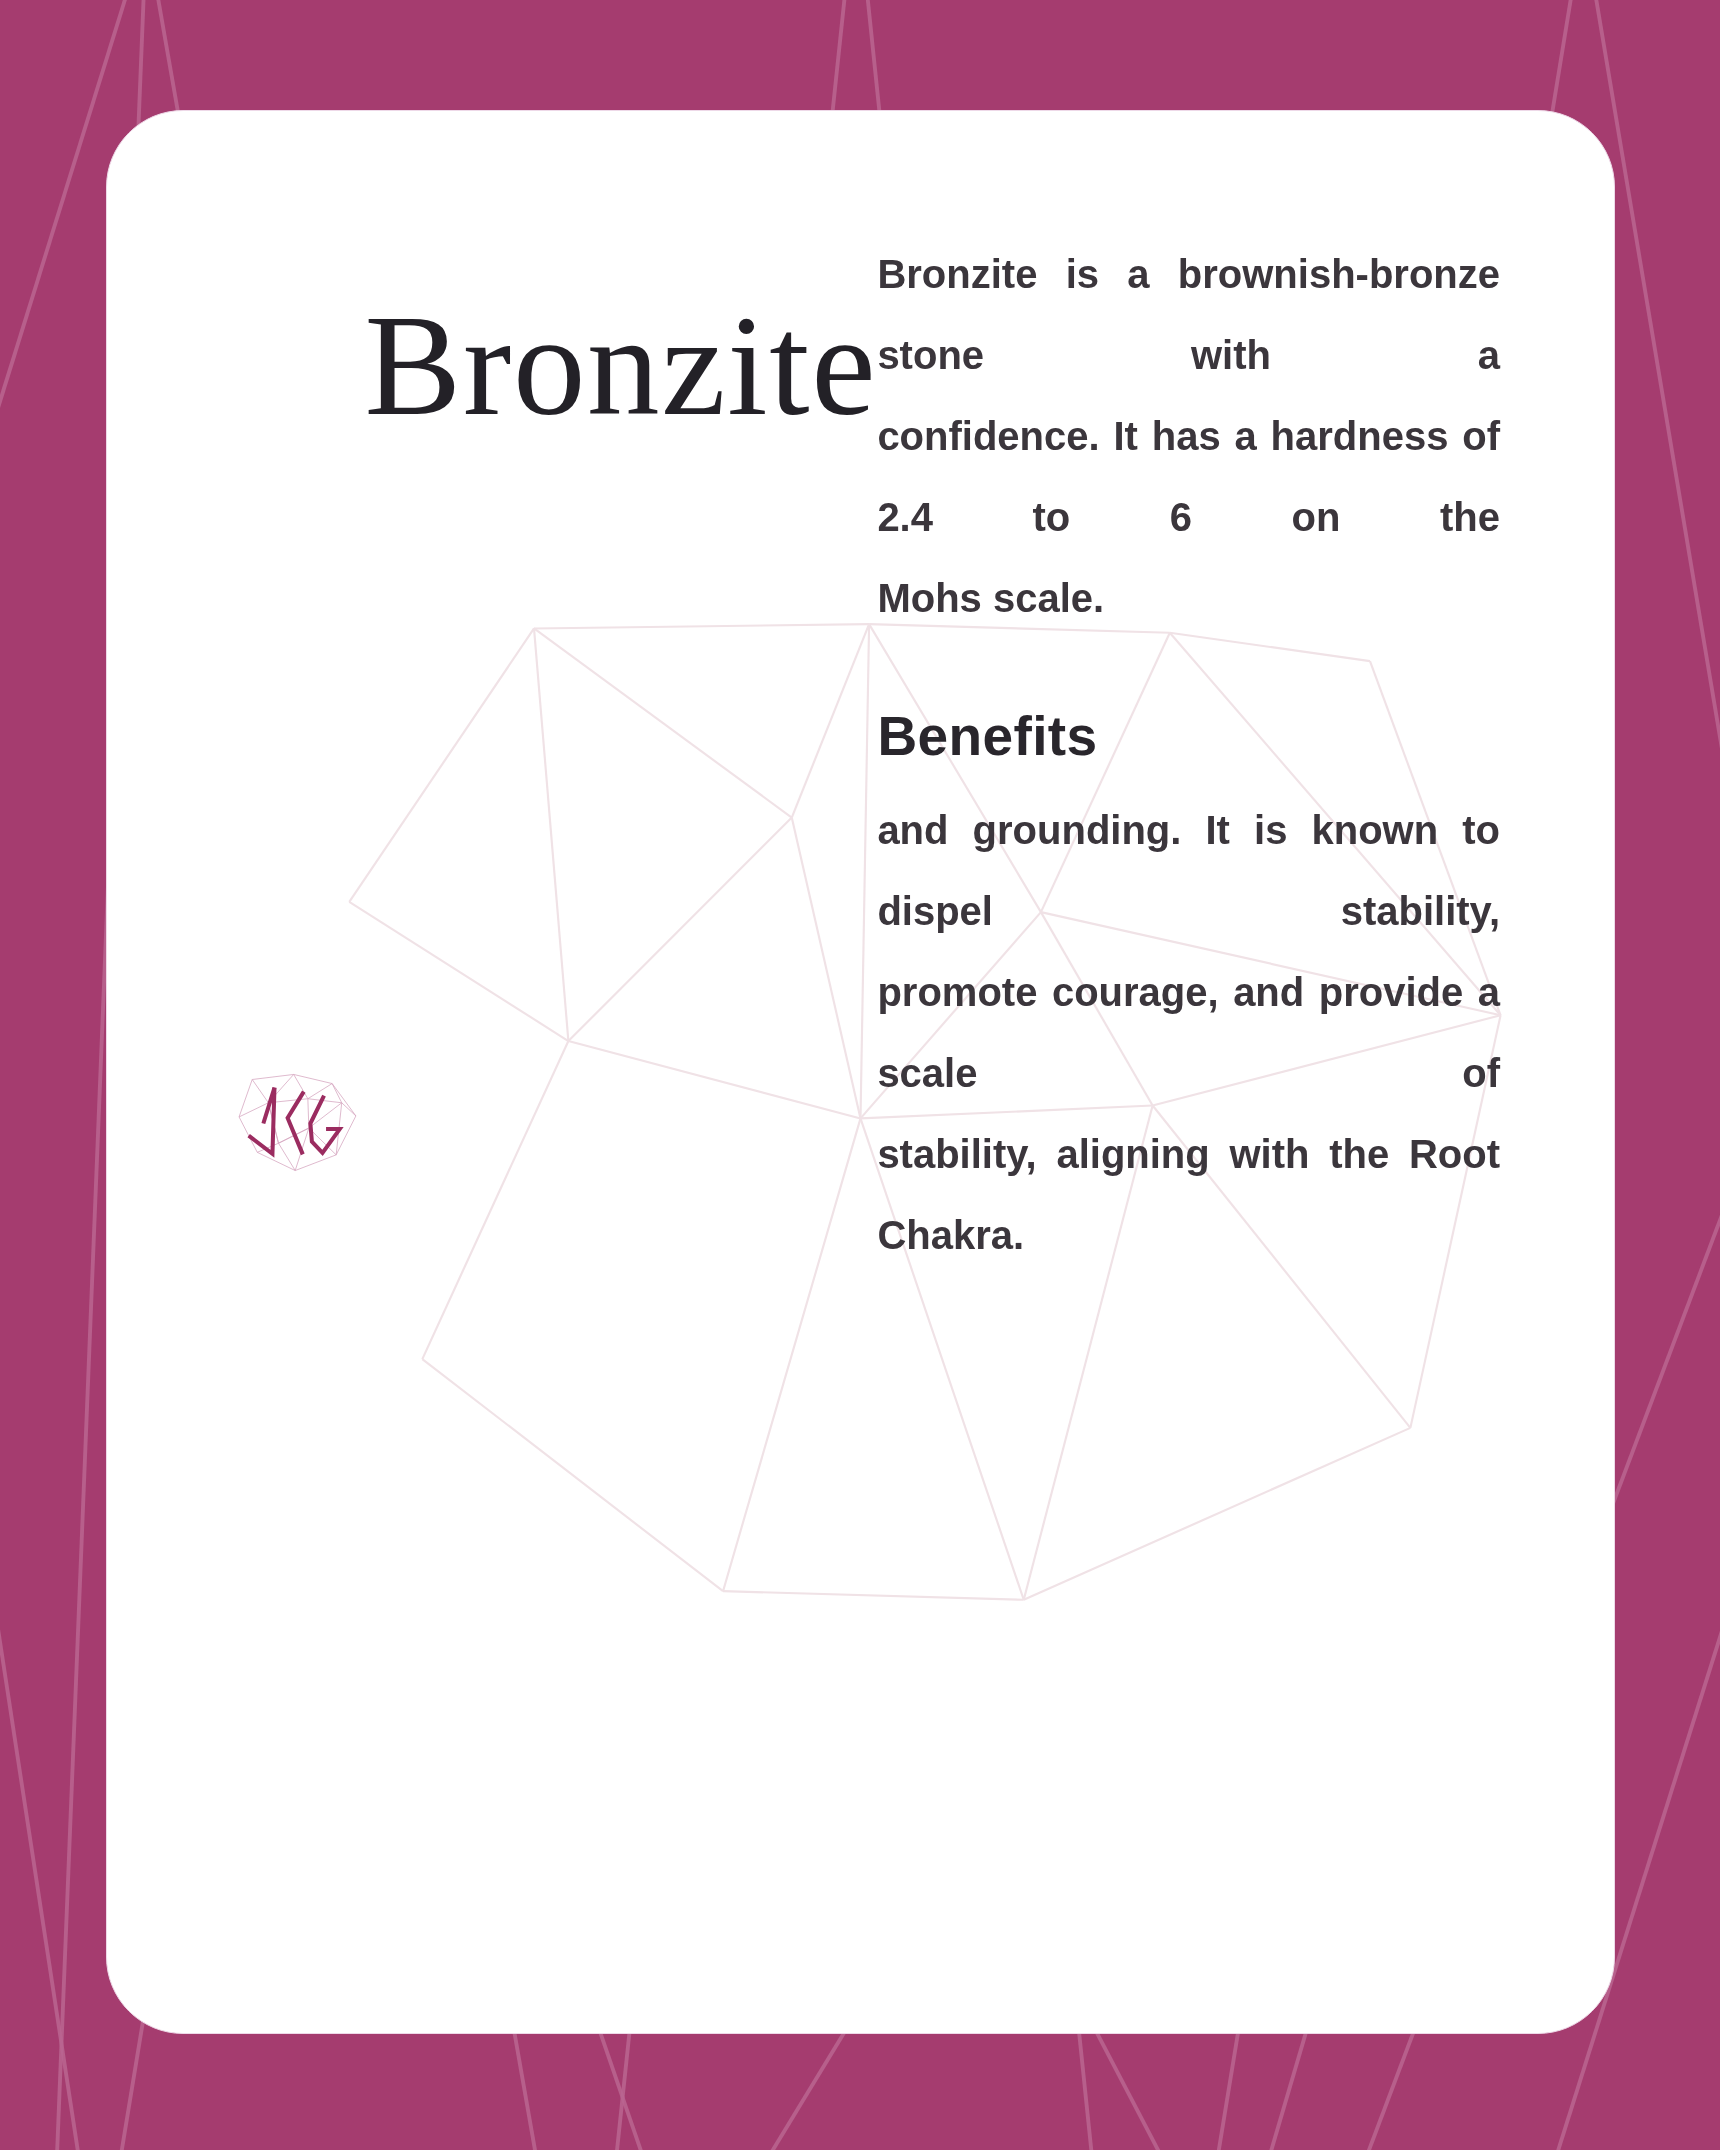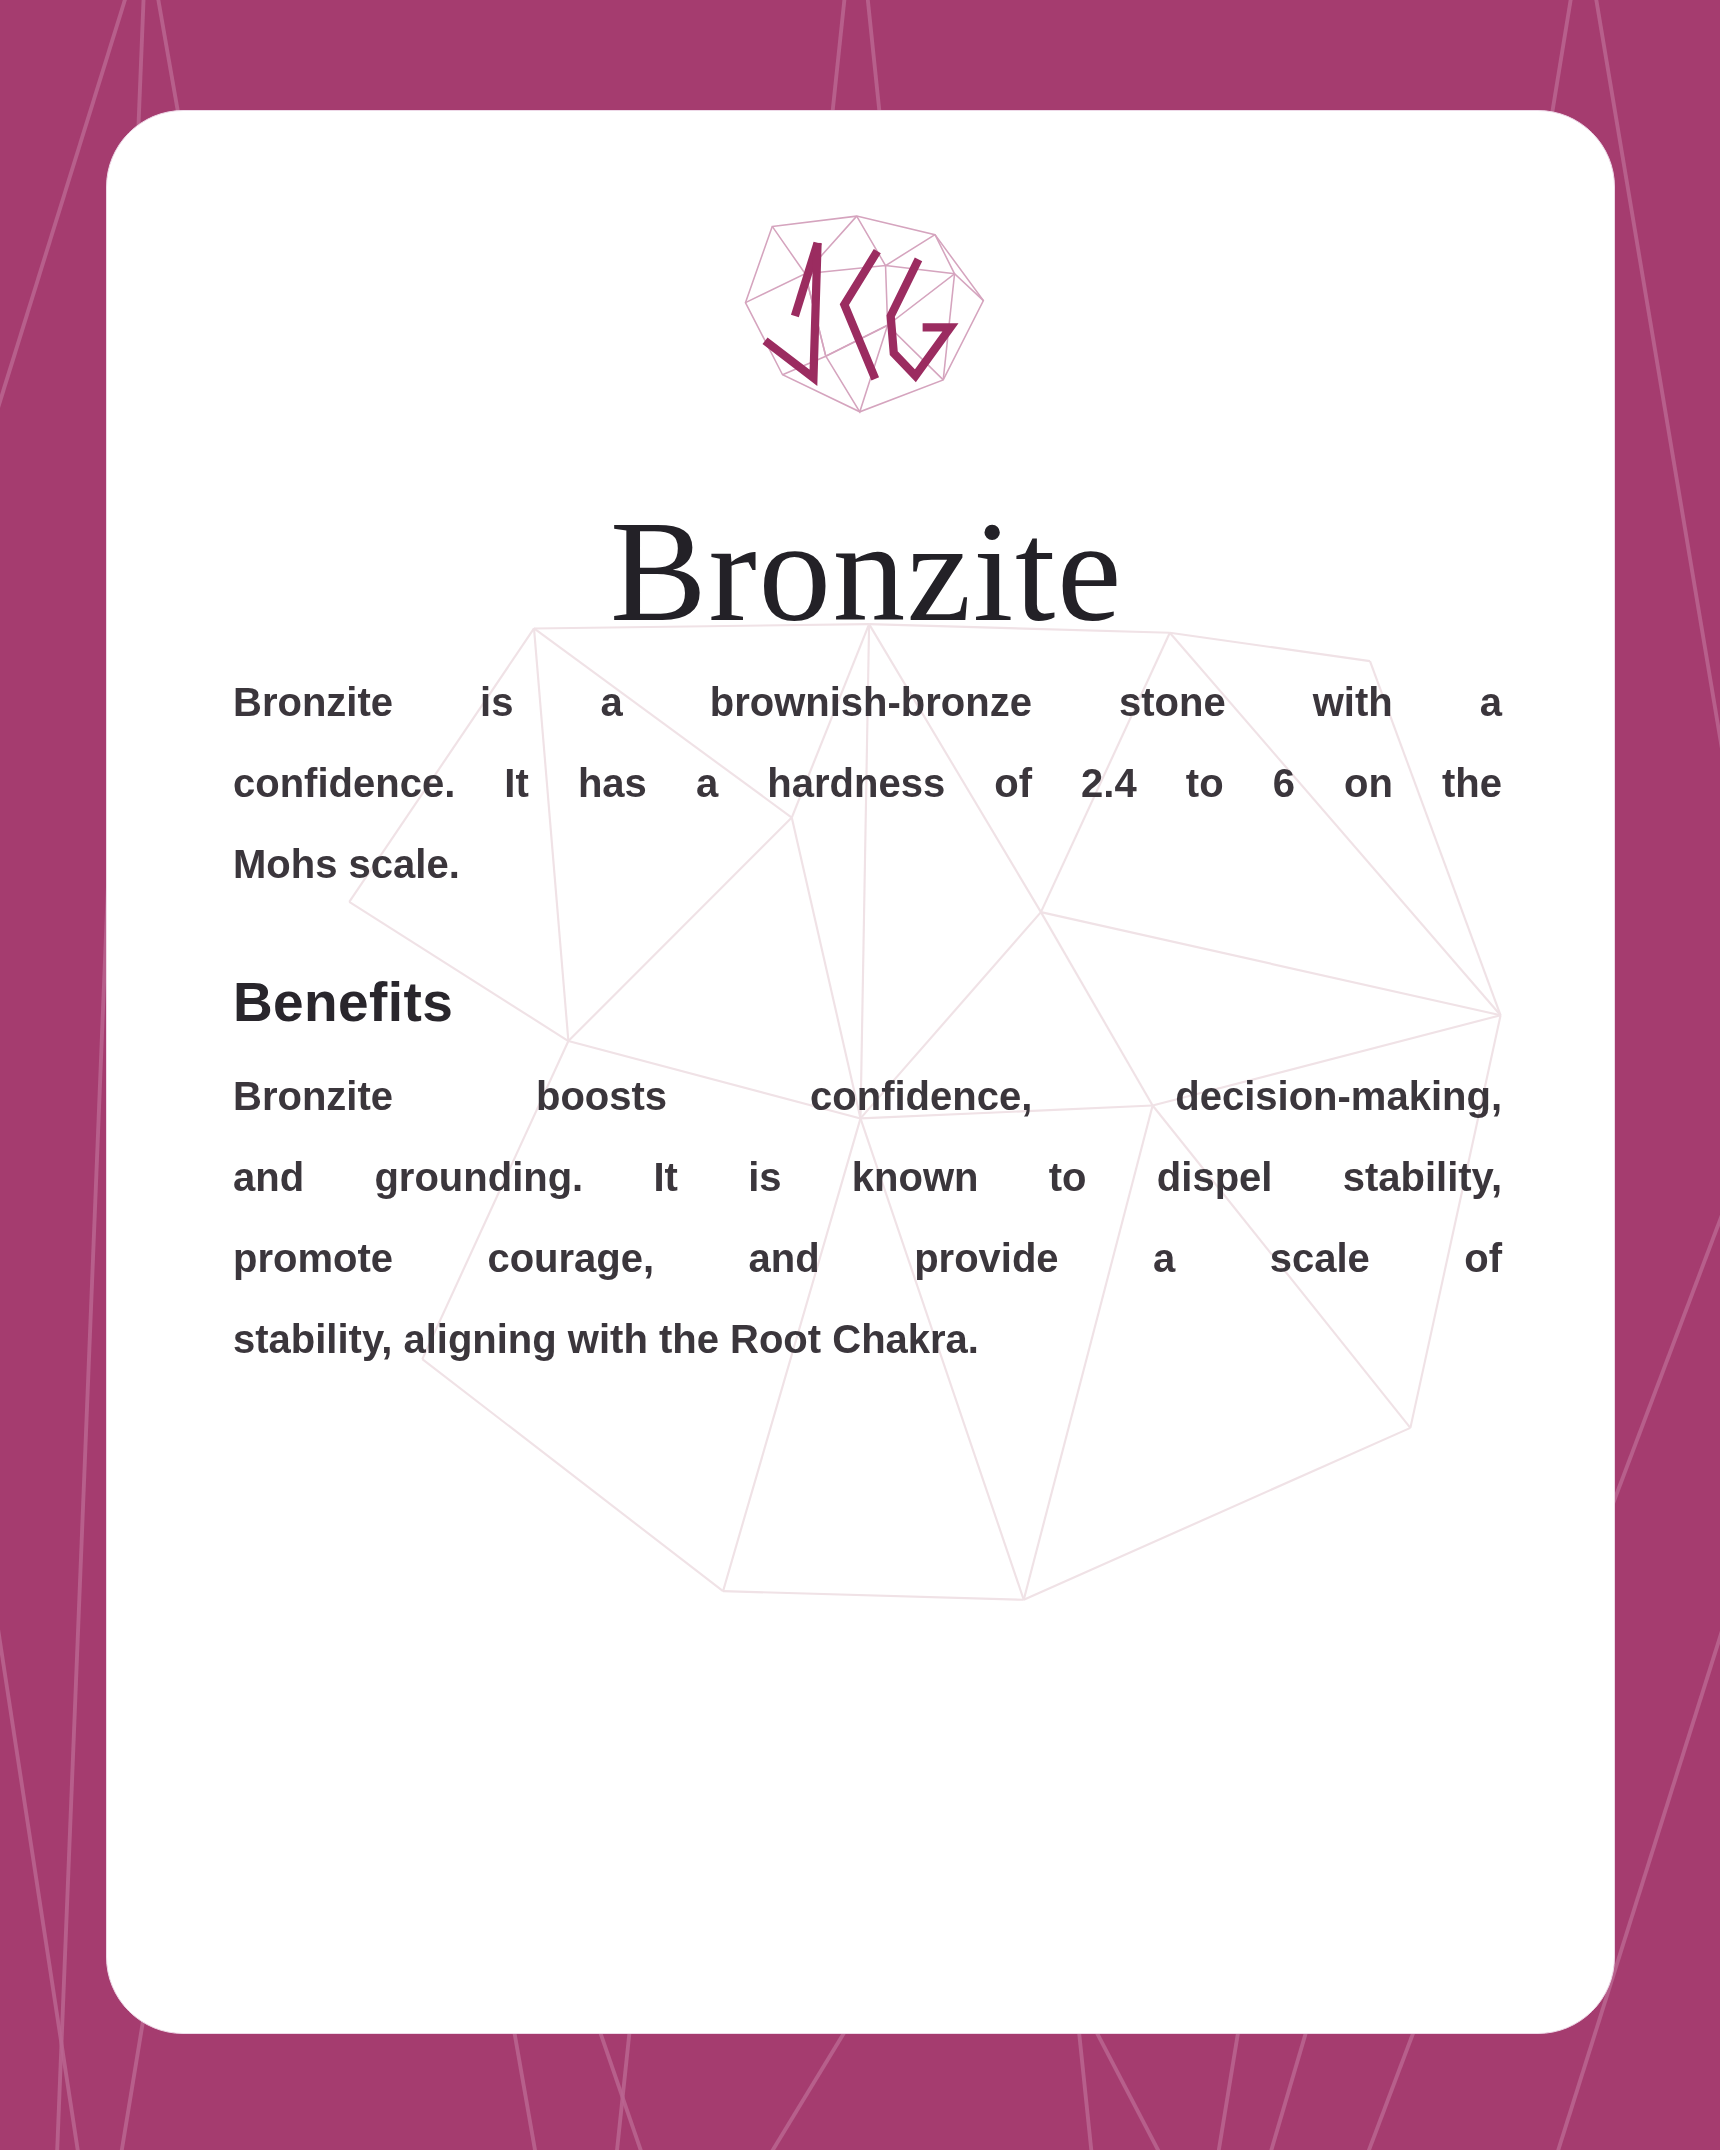--- a/index.html
+++ b/index.html
@@ -44,21 +44,21 @@
     width:100%; height:100%;
   }
   .watermark line{
     stroke:var(--watermark_line);
     stroke-width:2.5;
   }
   .card-inner{
     position:relative; z-index:1;
     height:100%;
     padding:101px 114px 0 126px;
-    display:flex; flex-direction:column;
+    display:flex; flex-direction:row;
   }
   .logo{
     width:268px; height:206px;
     align-self:center;
   }
   .logo .wire{ stroke:var(--logo_wire); stroke-width:1.5; fill:none; }
   .logo .mono{ stroke:var(--monogram); stroke-width:8; fill:none; stroke-linecap:butt; stroke-linejoin:miter; }
   .stone-title{
     margin-top:84px;
     text-align:center;
@@ -182,21 +182,20 @@
         <div class="paragraph">
           <div class="jline">Bronzite is a brownish-bronze stone with a</div>
           <div class="jline">confidence. It has a hardness of 2.4 to 6 on the</div>
           <div class="jline last">Mohs scale.</div>
         </div>
       </section>
 
       <section class="sec-benefits">
         <h2 class="section-heading">Benefits</h2>
         <div class="paragraph">
-          <div class="jline">Bronzite boosts confidence, decision-making,</div>
           <div class="jline">and grounding. It is known to dispel stability,</div>
           <div class="jline">promote courage, and provide a scale of</div>
           <div class="jline last">stability, aligning with the Root Chakra.</div>
         </div>
       </section>
 
     </div>
   </div>
 </div>
 

